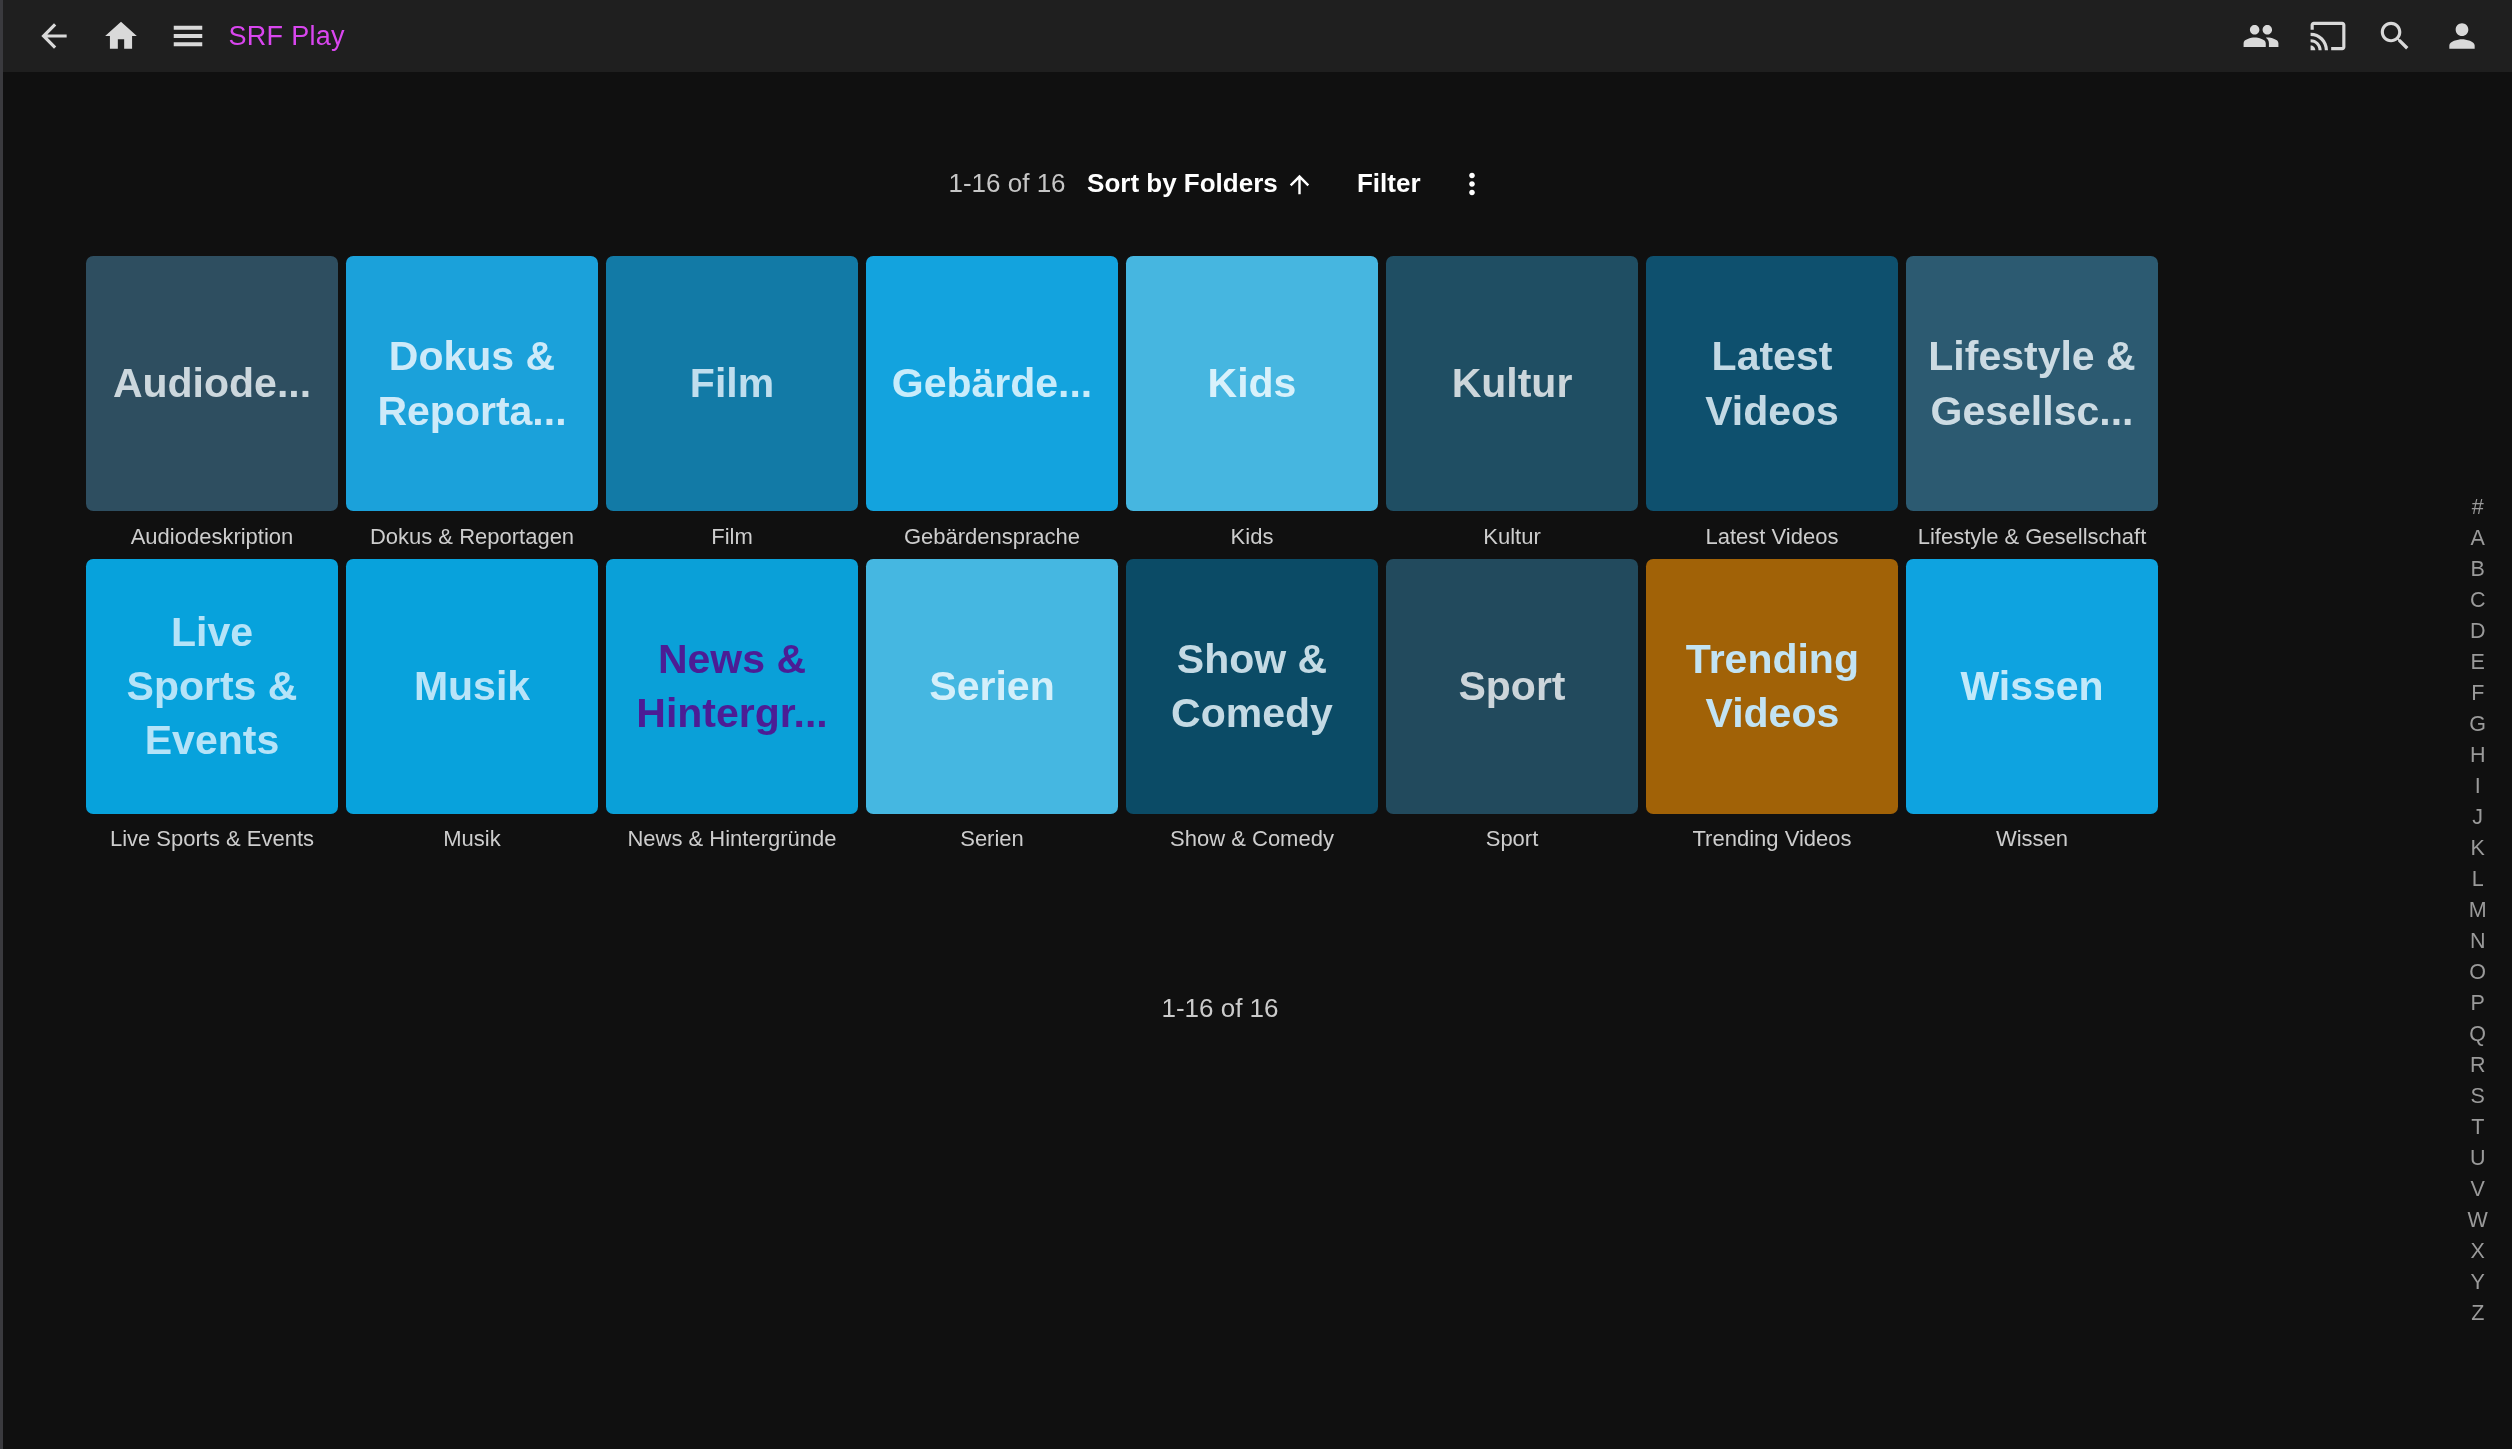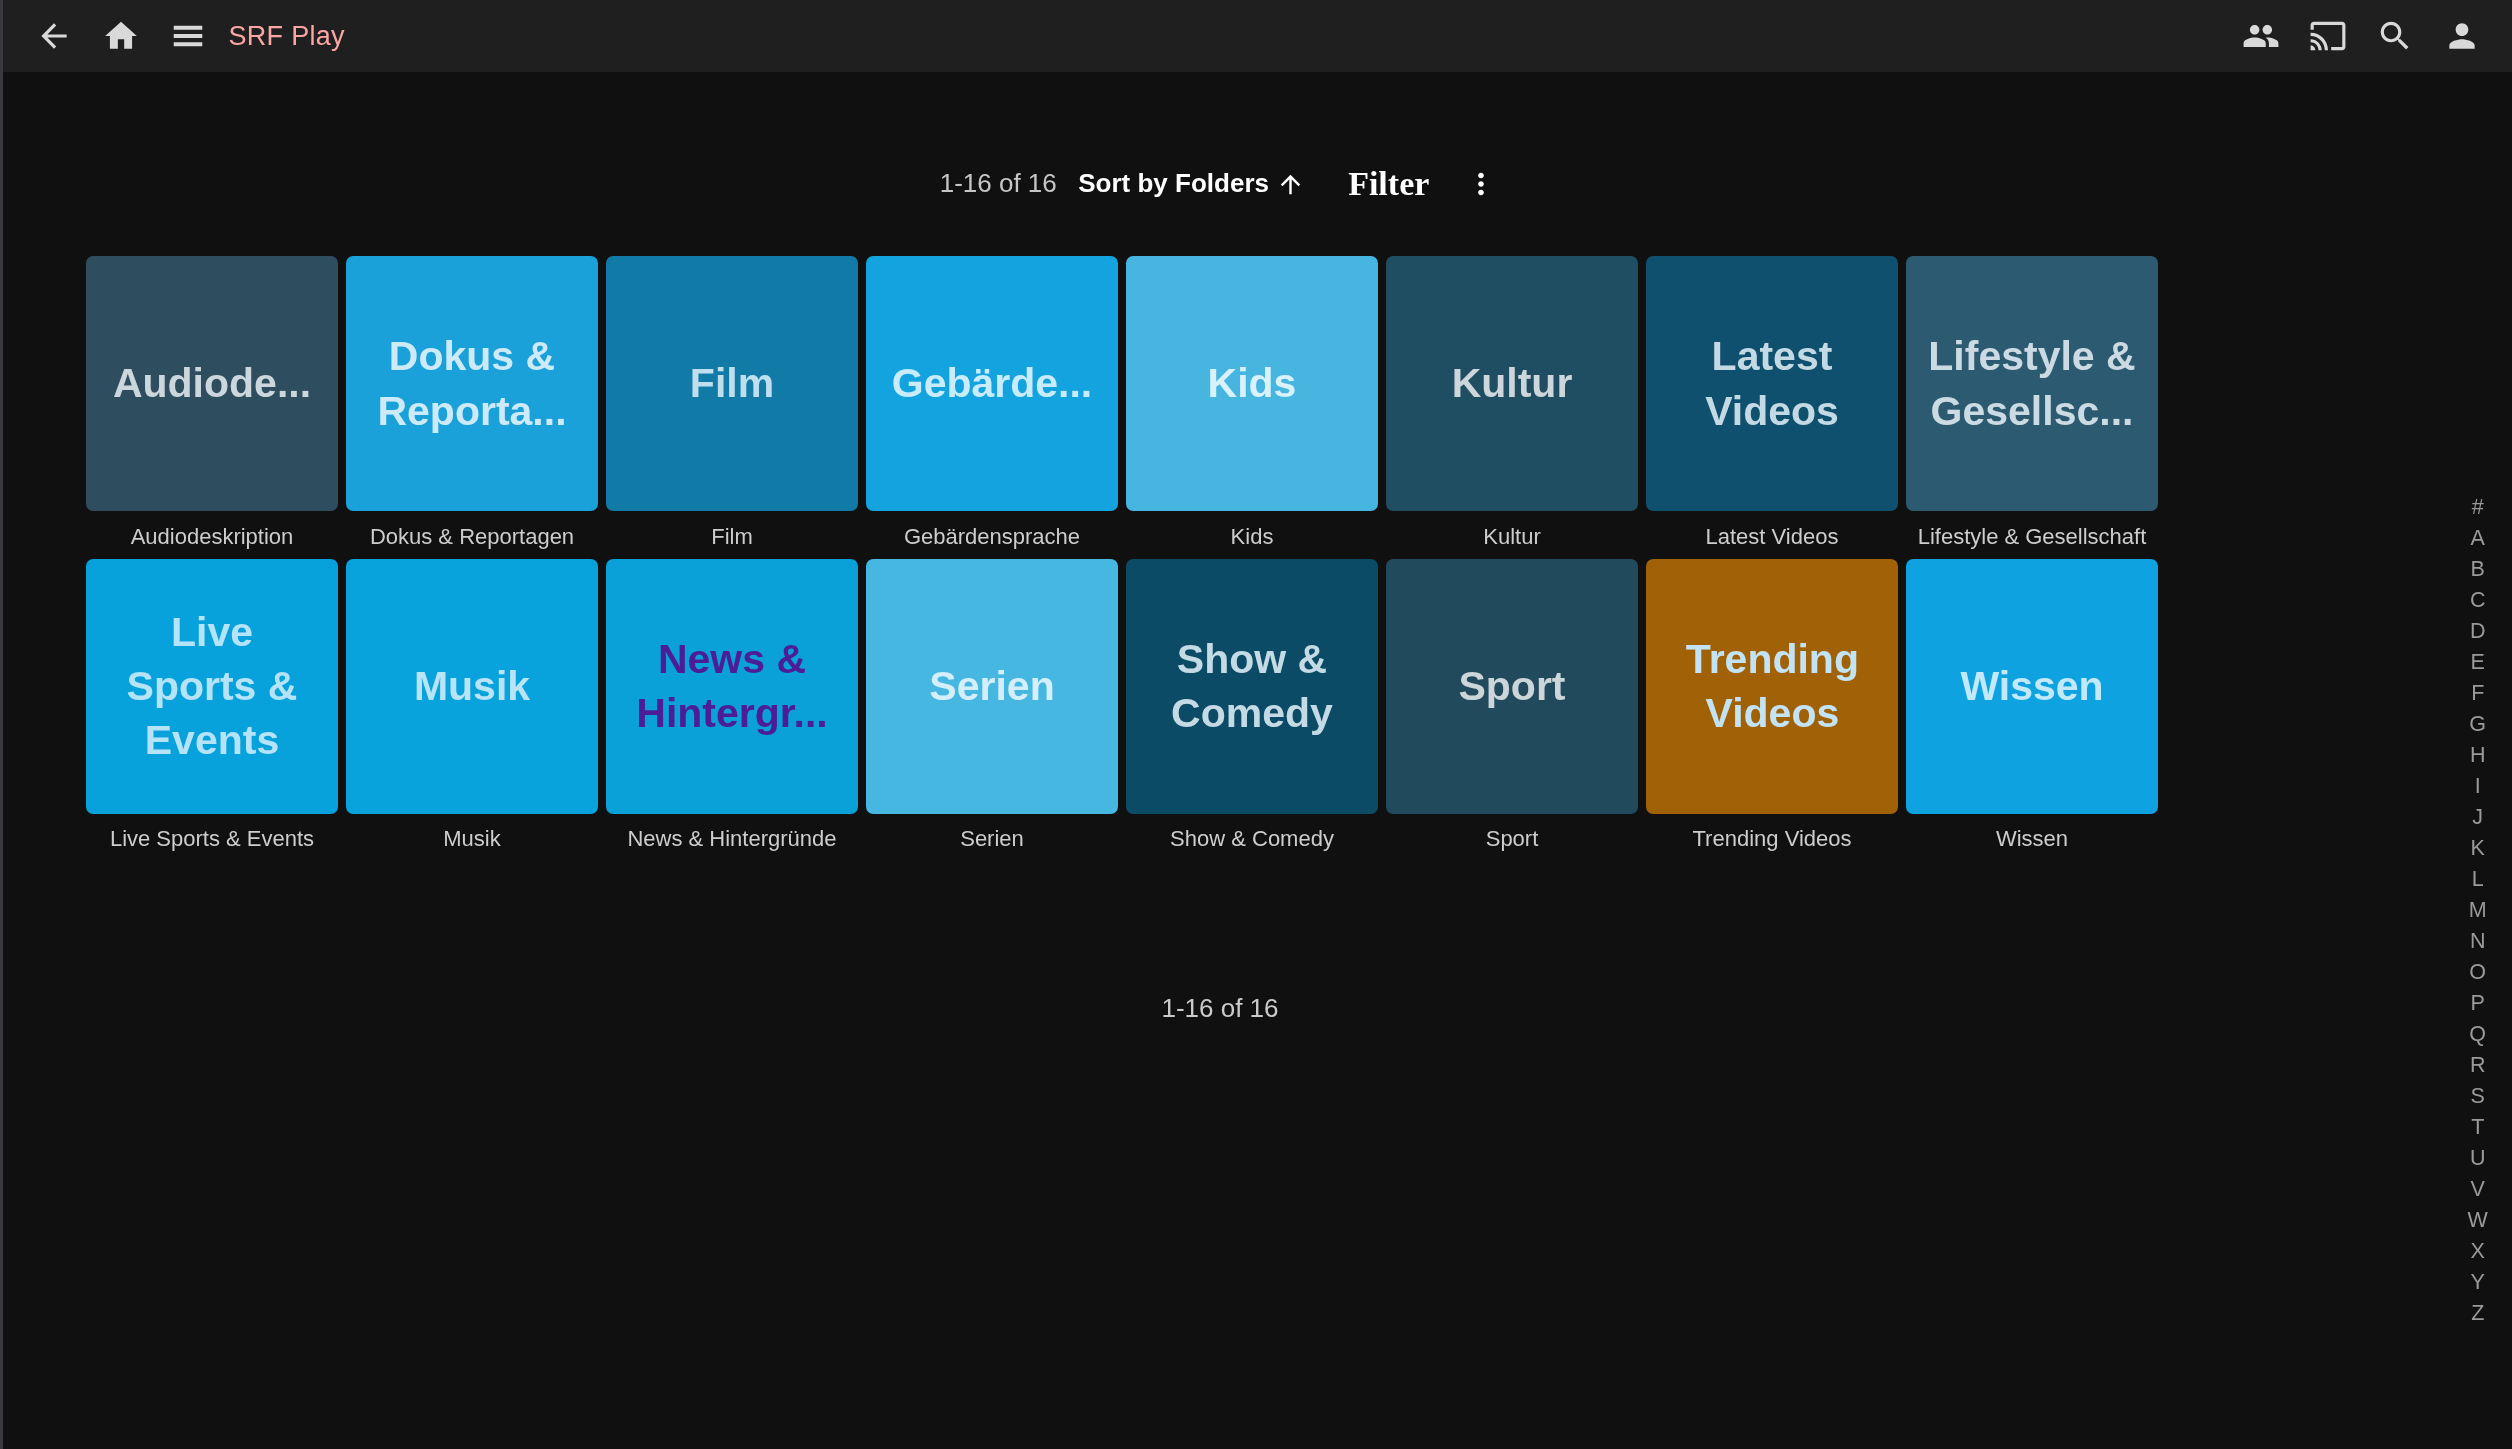--- a/index.html
+++ b/index.html
@@ -27,21 +27,21 @@
   }
   .iconbtn {
     background: none; border: none; cursor: pointer;
     width: 39px; height: 39px;
     display: flex; align-items: center; justify-content: center;
     flex: none;
   }
   .iconbtn svg { width: 38px; height: 38px; fill: #d9d9d9; }
   .topbar .iconbtn + .iconbtn { margin-left: 28px; }
   .topbar-title {
-    color: #fca5a5; font-size: 27px; margin-left: 21.5px;
+    color: #d946ef; font-size: 27px; margin-left: 21.5px;
     letter-spacing: 0.3px;
   }
   .topbar-spacer { flex: 1; }
   
   .main-area { position: absolute; top: 72px; left: 0; width: 2440px; height: 1378px; }
   .list-header {
     position: absolute; top: 92px; left: 0; width: 100%;
     display: flex; align-items: center; justify-content: center;
     height: 39px;
   }
@@ -50,22 +50,22 @@
     background: none; border: none; cursor: pointer;
     display: flex; align-items: flex-end;
     margin-left: 21.5px;
     color: #ffffff; font-size: 26px; font-weight: bold;
     font-family: inherit;
   }
   .sort-btn svg { width: 29px; height: 29px; fill: #ffffff; margin-left: 7.2px; }
   .filter-btn {
     background: none; border: none; cursor: pointer;
     margin-left: 43px;
-    color: #ffffff; font-size: 34px; font-weight: bold;
-    font-family: Liberation Serif, serif;
+    color: #ffffff; font-size: 26px; font-weight: bold;
+    font-family: Liberation Sans, sans-serif;
   }
   .more-btn {
     background: none; border: none; cursor: pointer;
     margin-left: 32px;
     width: 39px; height: 39px;
     display: flex; align-items: center; justify-content: center;
   }
   .more-btn svg { width: 34px; height: 34px; fill: #ffffff; }
   
   .grid {

